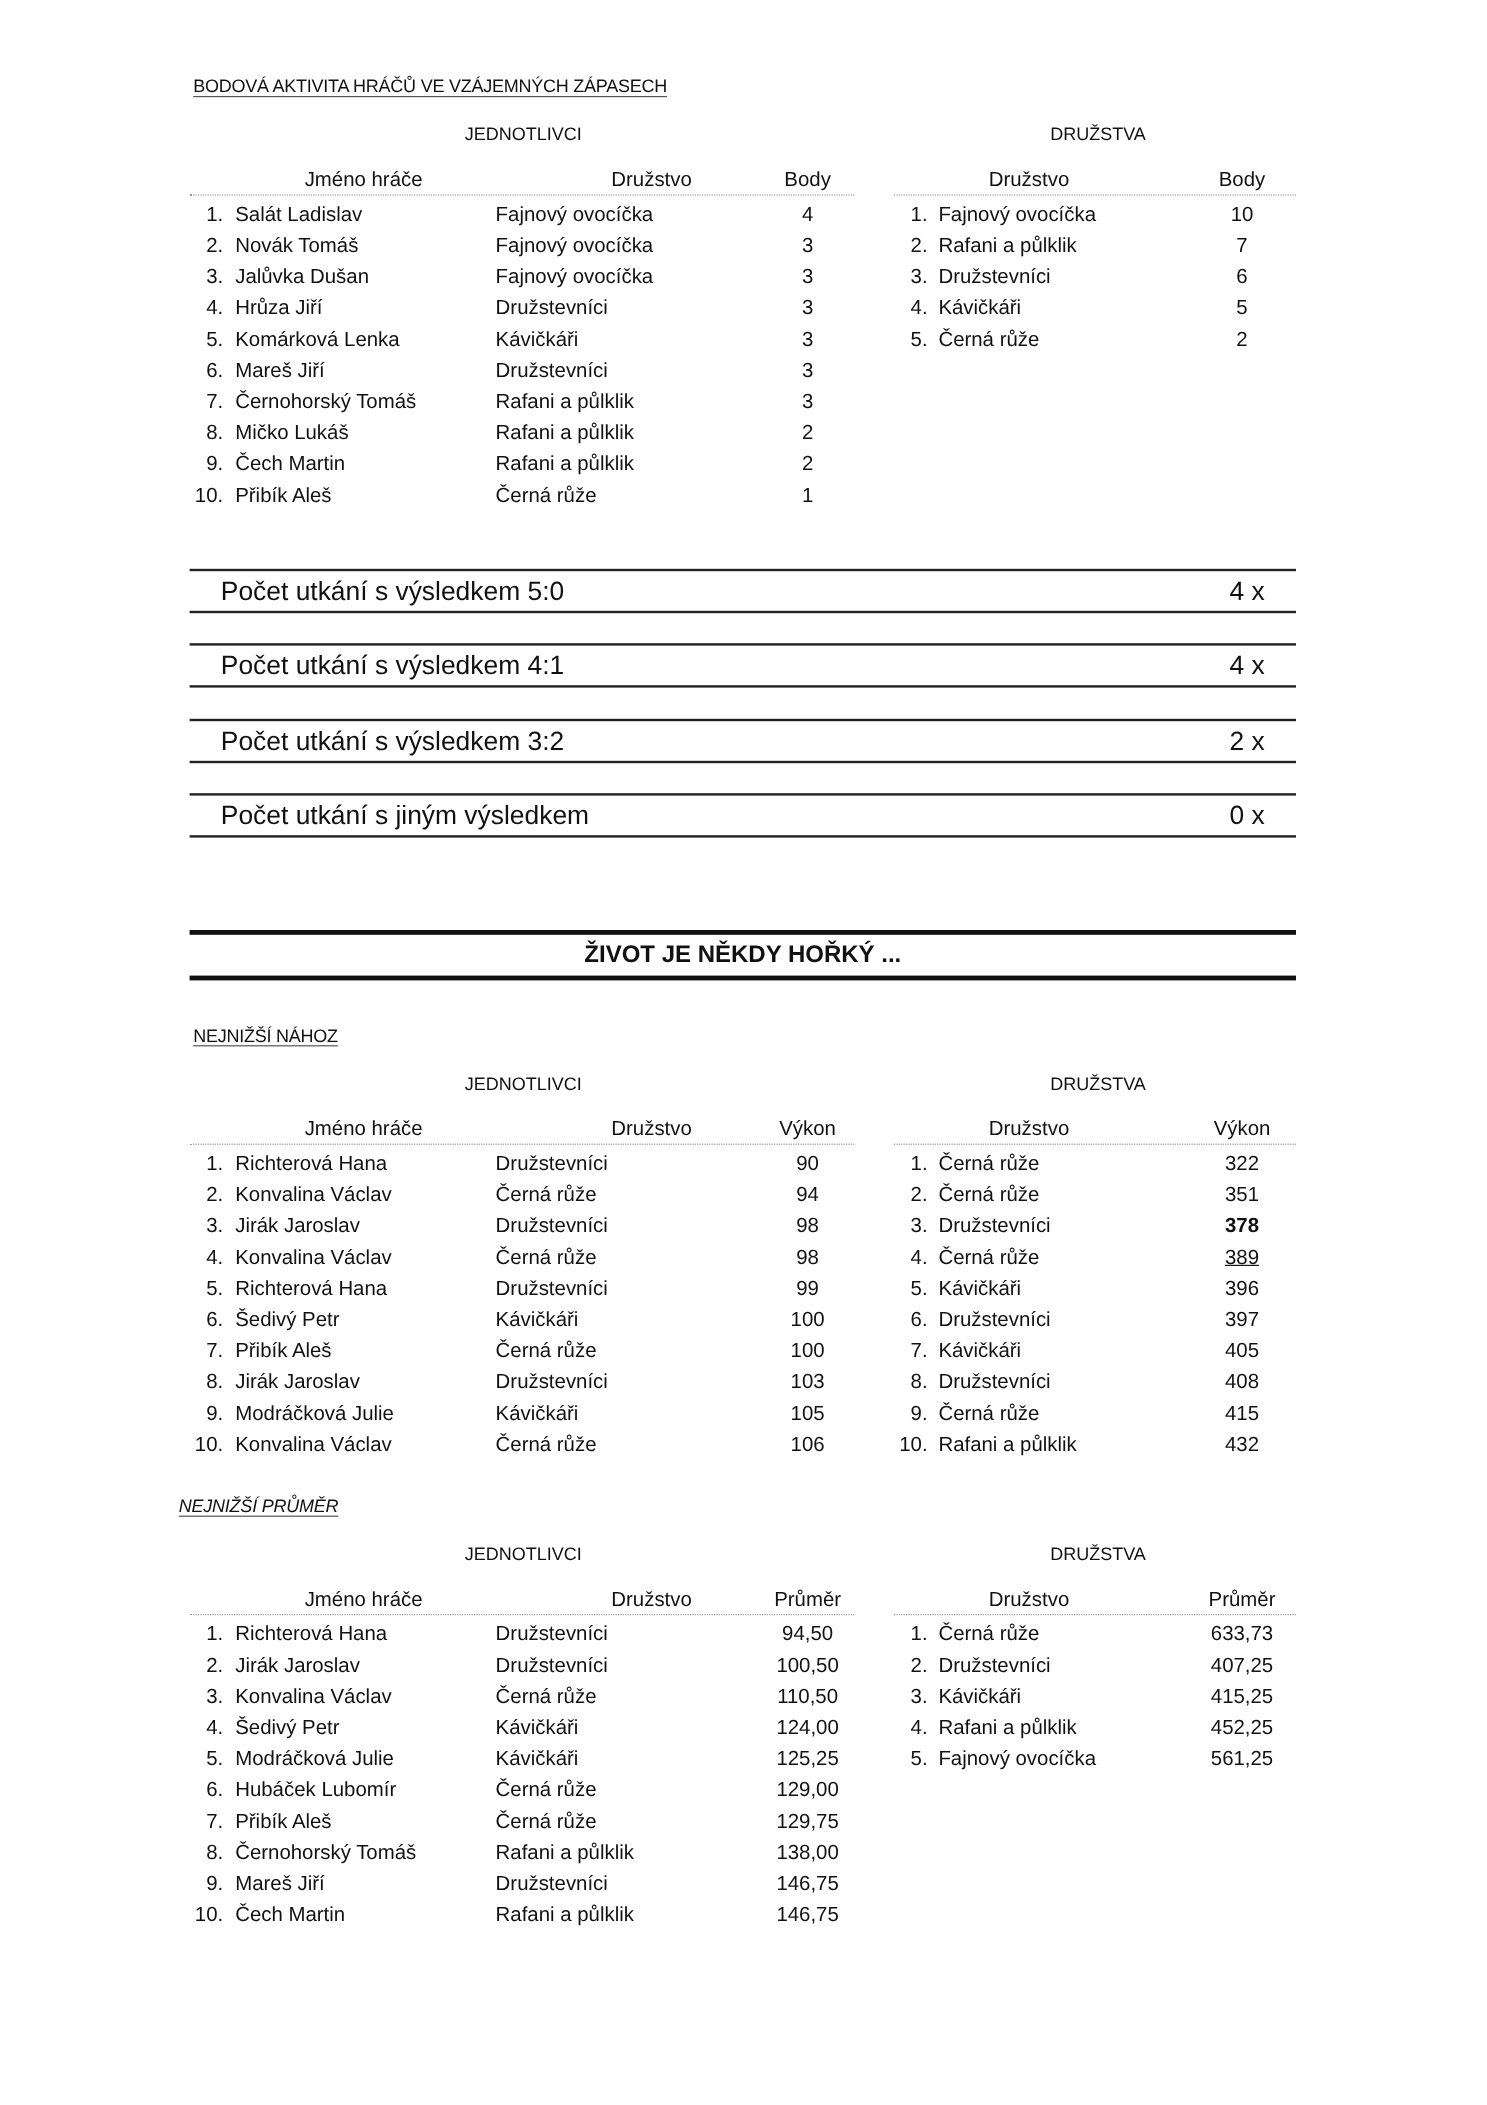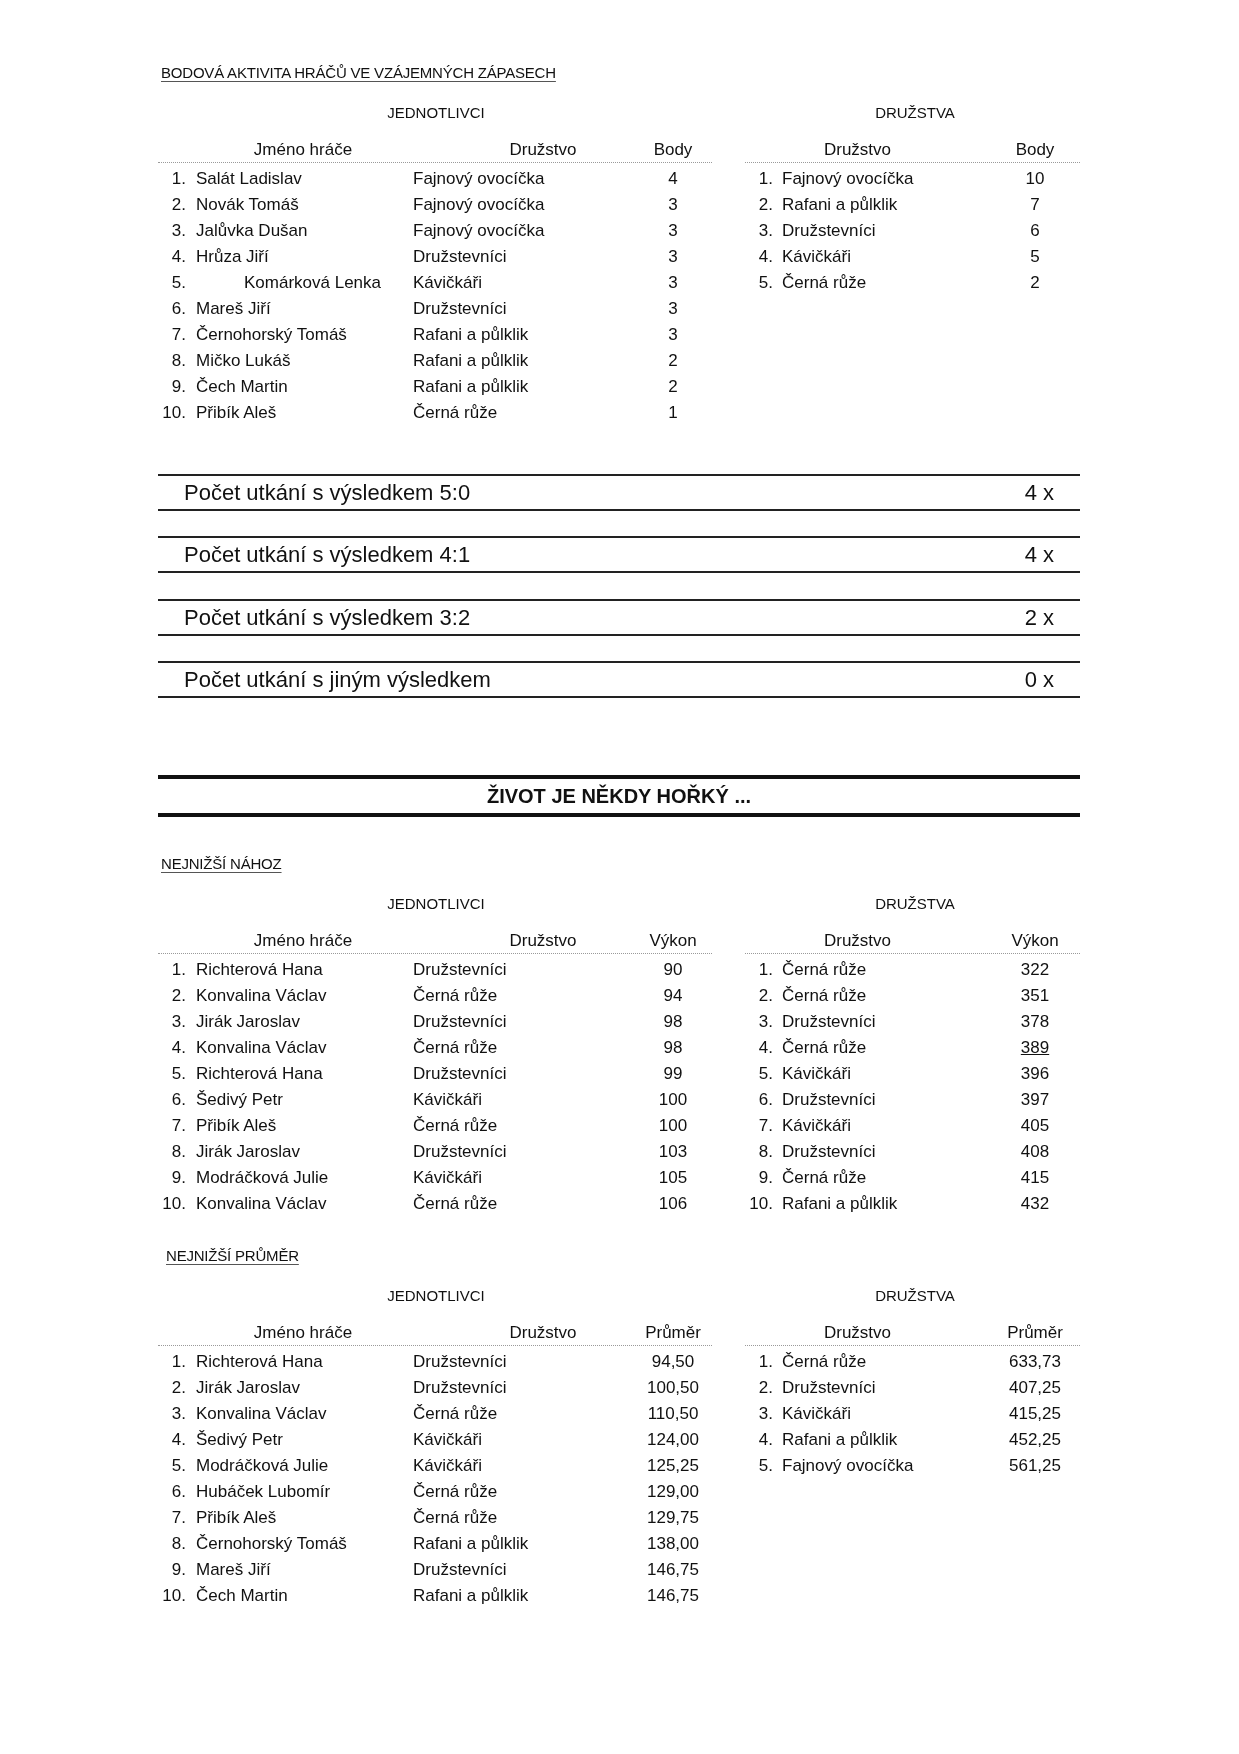--- a/index.html
+++ b/index.html
@@ -68,21 +68,21 @@
         <span class="num" style="left:480px; width:70px;">3</span>
       </div>
       <div class="row">
         <span class="rank" style="left:-2px;">4.</span>
         <span style="left:38px;">Hrůza Jiří</span>
         <span style="left:255px;">Družstevníci</span>
         <span class="num" style="left:480px; width:70px;">3</span>
       </div>
       <div class="row">
         <span class="rank" style="left:-2px;">5.</span>
-        <span style="left:38px;margin-left:48px;">Komárková Lenka</span>
+        <span style="left:38px;">Komárková Lenka</span>
         <span style="left:255px;">Kávičkáři</span>
         <span class="num" style="left:480px; width:70px;">3</span>
       </div>
       <div class="row">
         <span class="rank" style="left:-2px;">6.</span>
         <span style="left:38px;">Mareš Jiří</span>
         <span style="left:255px;">Družstevníci</span>
         <span class="num" style="left:480px; width:70px;">3</span>
       </div>
       <div class="row">
@@ -254,21 +254,21 @@
         <span class="num" style="left:255px; width:70px;">322</span>
       </div>
       <div class="row">
         <span class="rank" style="left:-2px;">2.</span>
         <span style="left:37px;">Černá růže</span>
         <span class="num" style="left:255px; width:70px;">351</span>
       </div>
       <div class="row">
         <span class="rank" style="left:-2px;">3.</span>
         <span style="left:37px;">Družstevníci</span>
-        <span class="num" style="left:255px; width:70px;">378</span>
+        <span class="num" style="left:255px; width:70px;font-weight:bold;">378</span>
       </div>
       <div class="row">
         <span class="rank" style="left:-2px;">4.</span>
         <span style="left:37px;">Černá růže</span>
         <span class="num" style="left:255px; width:70px;text-decoration:underline;">389</span>
       </div>
       <div class="row">
         <span class="rank" style="left:-2px;">5.</span>
         <span style="left:37px;">Kávičkáři</span>
         <span class="num" style="left:255px; width:70px;">396</span>
@@ -294,21 +294,21 @@
         <span class="num" style="left:255px; width:70px;">415</span>
       </div>
       <div class="row">
         <span class="rank" style="left:-2px;">10.</span>
         <span style="left:37px;">Rafani a půlklik</span>
         <span class="num" style="left:255px; width:70px;">432</span>
       </div>
     </div>
 </div>
 
-<div class="abs sec-title" style="left:166px; top:1247px;">NEJNIŽŠÍ PRŮMĚR</div>
+<div class="abs sec-title" style="left:149px; top:1247px;font-style:italic;">NEJNIŽŠÍ PRŮMĚR</div>
 <div class="abs group-title" style="left:331px; width:210px; top:1287px;">JEDNOTLIVCI</div>
 <div class="abs group-title" style="left:815px; width:200px; top:1287px;">DRUŽSTVA</div>
 
 <div class="tbl" style="left:158px; width:554px; top:1323px;">
   <div class="hdr">
     <span style="left:0; width:290px; text-align:center;">Jméno hráče</span>
     <span style="left:290px; width:190px; text-align:center;">Družstvo</span>
     <span style="left:480px; width:70px; text-align:center;">Průměr</span>
   </div>
   <div class="dots"></div>

